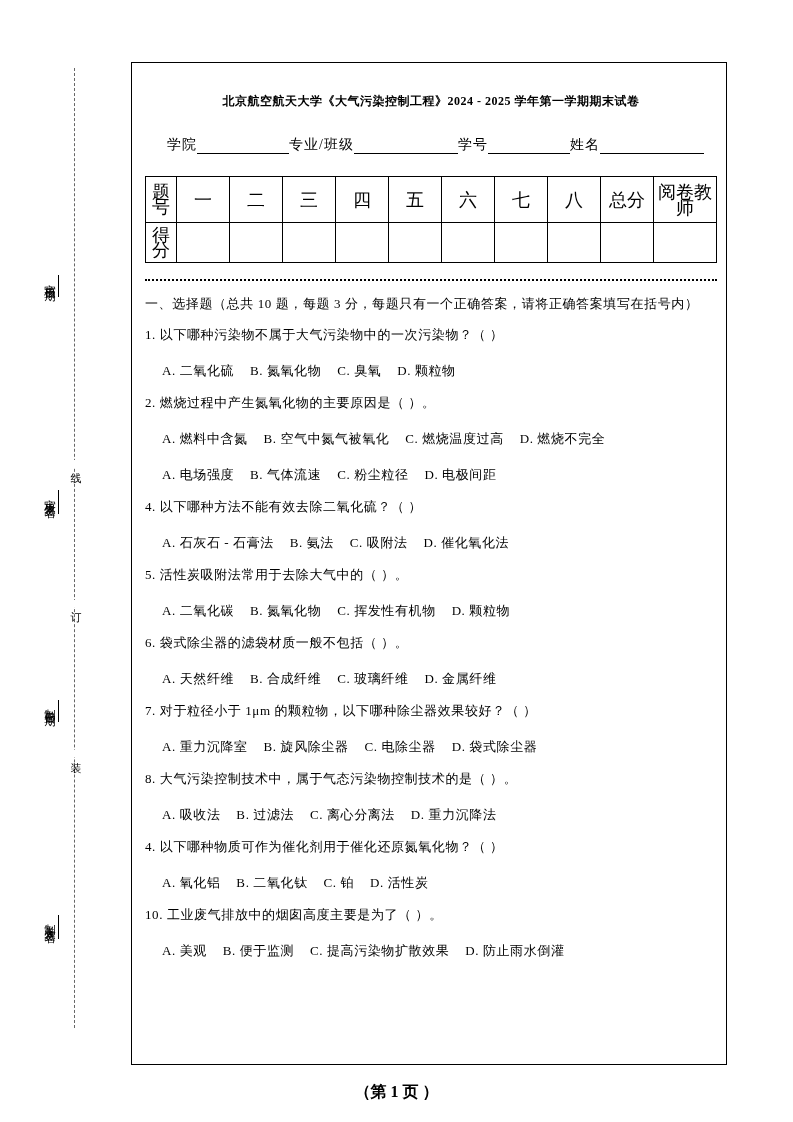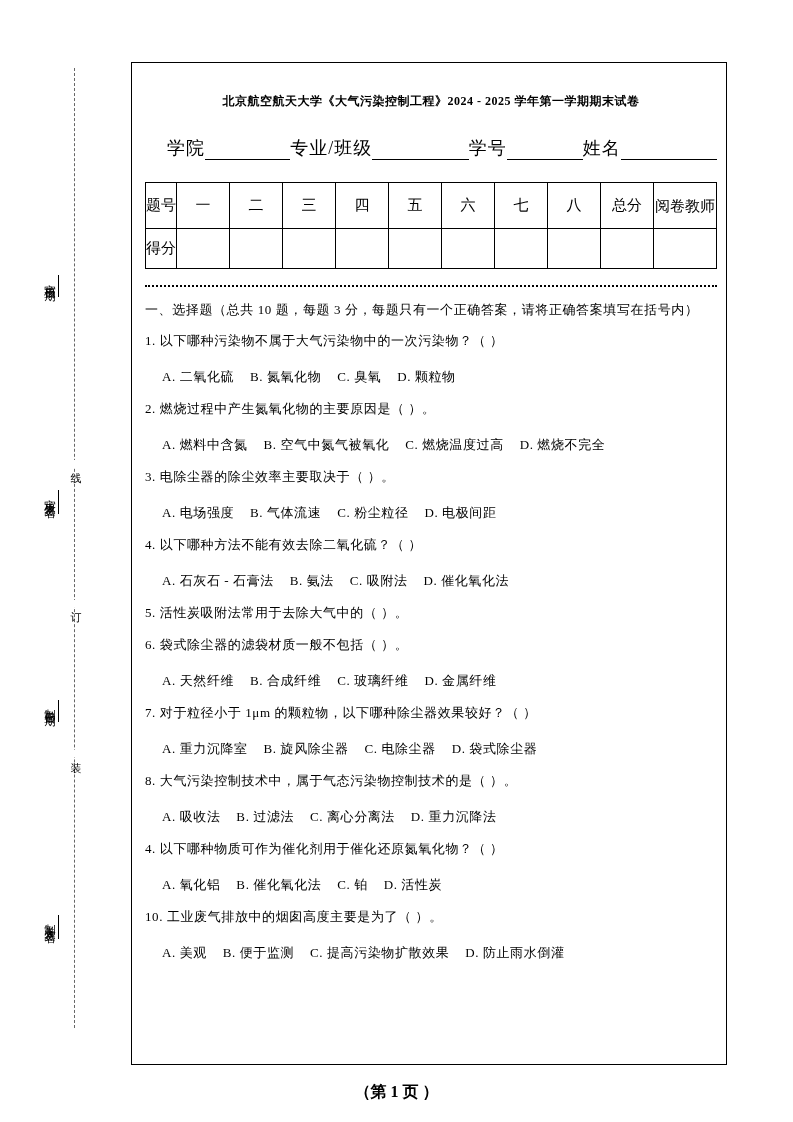--- a/index.html
+++ b/index.html
@@ -92,21 +92,21 @@
     text-align: center;
     font-size: 12px;
     font-weight: bold;
     line-height: 34px;
     letter-spacing: 0.5px;
     margin-top: 10px;
   }
 
   .idline {
     margin-top: 18px;
-    font-size: 18px;
+    font-size: 14px;
     display: flex;
     align-items: flex-end;
     padding-left: 22px;
     letter-spacing: 1px;
   }
   .idline .lbl { white-space: nowrap; }
   .idline .blank {
     border-bottom: 1px solid #000;
     display: inline-block;
     height: 13px;
@@ -119,21 +119,21 @@
   
   table.score {
     border-collapse: collapse;
     margin: 22px auto 0 auto;
     width: 552px;
     table-layout: fixed;
   }
   table.score td {
     border: 1px solid #000;
     text-align: center;
-    font-size: 15px;
+    font-size: 18px;
     height: 22px;
     padding: 0;
   }
   td.hdr {
     width: 30px;
     line-height: 15px;
     font-size: 12.5px;
   }
   td.num { width: 52px; }
   td.total { width: 52px; }
@@ -262,37 +262,42 @@
       </div>
 
       <div class="q">2.  燃烧过程中产生氮氧化物的主要原因是（    ）。</div>
       <div class="opts">
         <span>A.  燃料中含氮</span>
         <span>B.  空气中氮气被氧化</span>
         <span>C.  燃烧温度过高</span>
         <span>D.  燃烧不完全</span>
       </div>
 
-      <div class="q">3.  电除尘器的除尘效率主要取决于（    ）。</div>
       <div class="opts">
         <span>A.  电场强度</span>
         <span>B.  气体流速</span>
         <span>C.  粉尘粒径</span>
         <span>D.  电极间距</span>
       </div>
 
       <div class="q">4.  以下哪种方法不能有效去除二氧化硫？（    ）</div>
       <div class="opts">
         <span>A.  石灰石 - 石膏法</span>
         <span>B.  氨法</span>
         <span>C.  吸附法</span>
         <span>D.  催化氧化法</span>
       </div>
 
       <div class="q">5.  活性炭吸附法常用于去除大气中的（    ）。</div>
+      <div class="opts">
+        <span>A.  二氧化碳</span>
+        <span>B.  氮氧化物</span>
+        <span>C.  挥发性有机物</span>
+        <span>D.  颗粒物</span>
+      </div>
 
       <div class="q">6.  袋式除尘器的滤袋材质一般不包括（    ）。</div>
       <div class="opts">
         <span>A.  天然纤维</span>
         <span>B.  合成纤维</span>
         <span>C.  玻璃纤维</span>
         <span>D.  金属纤维</span>
       </div>
 
       <div class="q">7.  对于粒径小于 1μm 的颗粒物，以下哪种除尘器效果较好？（    ）</div>
@@ -307,21 +312,21 @@
       <div class="opts">
         <span>A.  吸收法</span>
         <span>B.  过滤法</span>
         <span>C.  离心分离法</span>
         <span>D.  重力沉降法</span>
       </div>
 
       <div class="q">4.  以下哪种物质可作为催化剂用于催化还原氮氧化物？（    ）</div>
       <div class="opts">
         <span>A.  氧化铝</span>
-        <span>B.  催化氧化法</span>
+        <span>B.  二氧化钛</span>
         <span>C.  铂</span>
         <span>D.  活性炭</span>
       </div>
 
       <div class="q">10.  工业废气排放中的烟囱高度主要是为了（    ）。</div>
       <div class="opts">
         <span>A.  美观</span>
         <span>B.  便于监测</span>
         <span>C.  提高污染物扩散效果</span>
         <span>D.  防止雨水倒灌</span>

